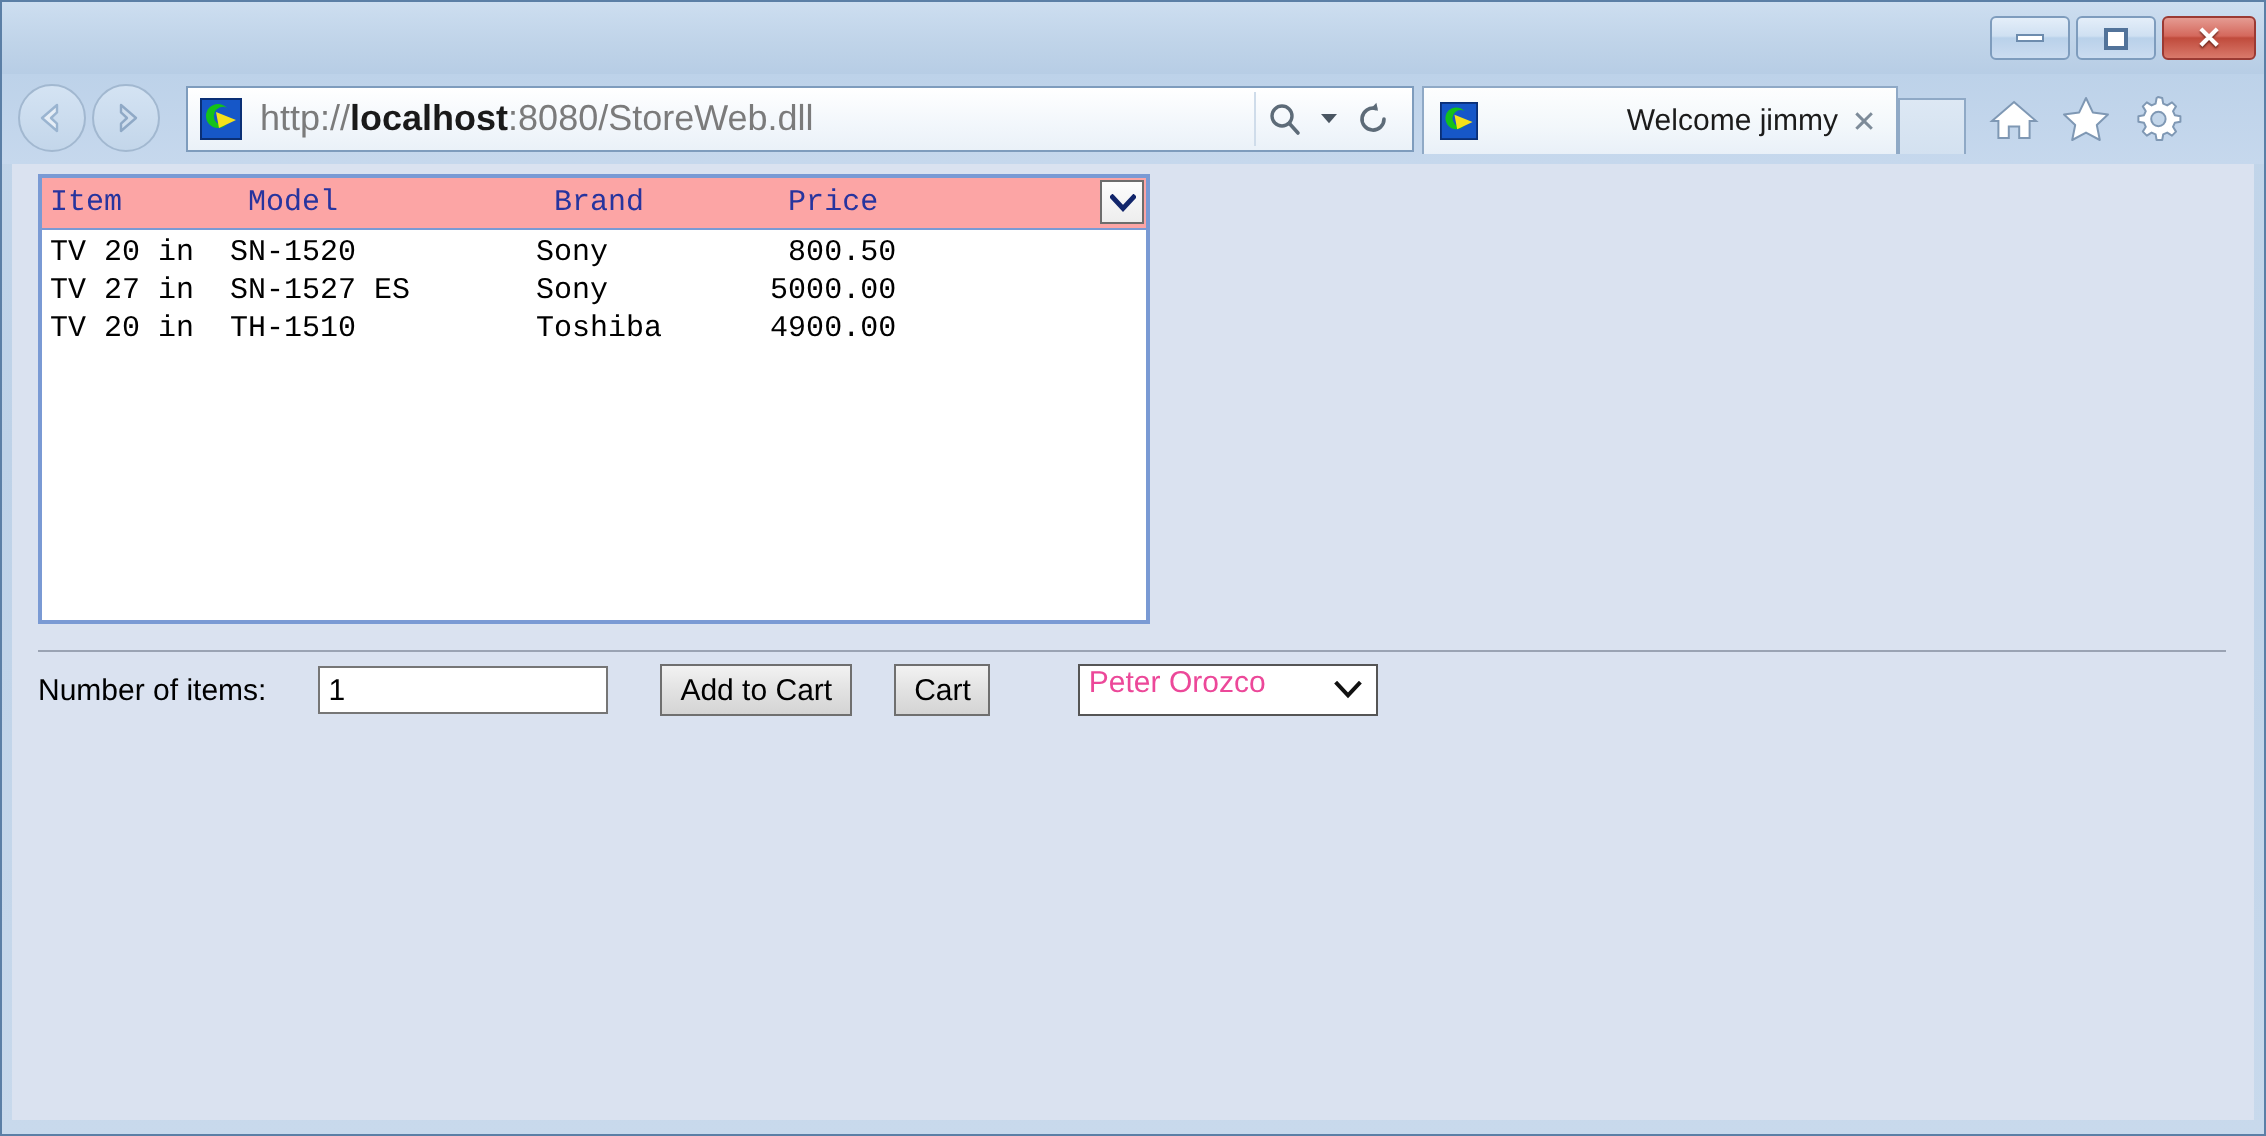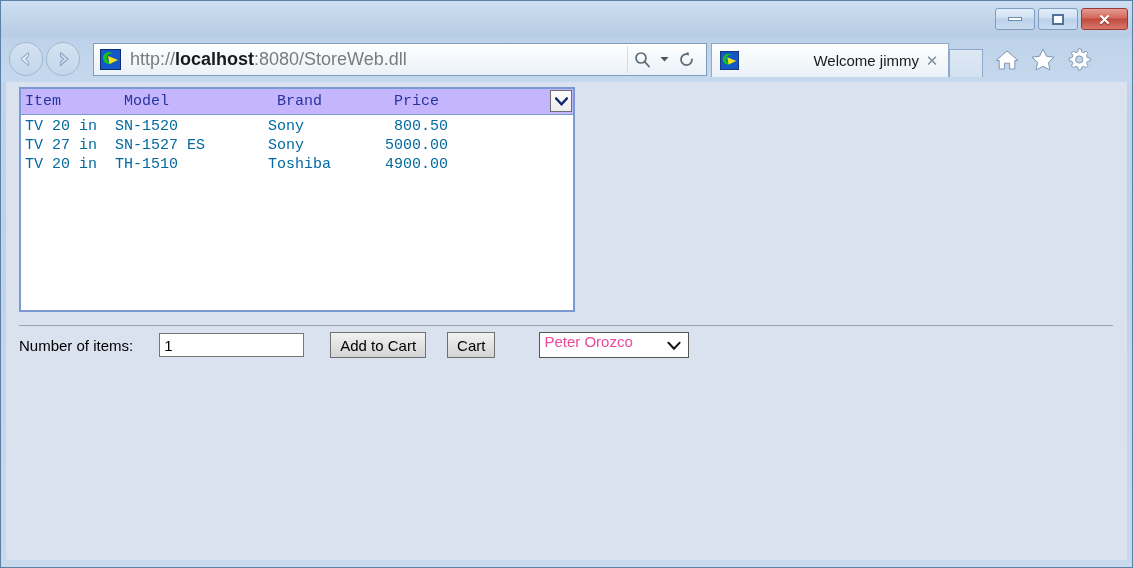--- a/index.html
+++ b/index.html
@@ -224,21 +224,21 @@
     left: 13px;
     top: 5px;
     width: 556px;
     height: 225px;
     box-sizing: border-box;
     border: 2px solid #7a9ad4;
     background: #ffffff;
   }
   #listheader {
     height: 26px;
-    background: #c4b5fd;
+    background: #fca5a5;
     border-bottom: 1px solid #7a9ad4;
     position: relative;
     box-sizing: border-box;
   }
   #headrow {
     font-family: "Liberation Mono", "DejaVu Sans Mono", monospace;
     font-size: 15px;
     color: #27349e;
     line-height: 25px;
     white-space: pre;
@@ -254,21 +254,21 @@
     border: 1px solid #6d6d6d;
     background: linear-gradient(to bottom, #fdfdfd 0%, #ededed 100%);
     display: flex;
     align-items: center;
     justify-content: center;
   }
   #listbody {
     padding: 2px 0 0 4px;
     font-family: "Liberation Mono", "DejaVu Sans Mono", monospace;
     font-size: 15px;
-    color: #0369a1;
+    color: #000000;
     line-height: 19px;
     white-space: pre;
   }
 
   
   #divider {
     position: absolute;
     left: 13px;
     top: 243px;
     width: 1094px;

